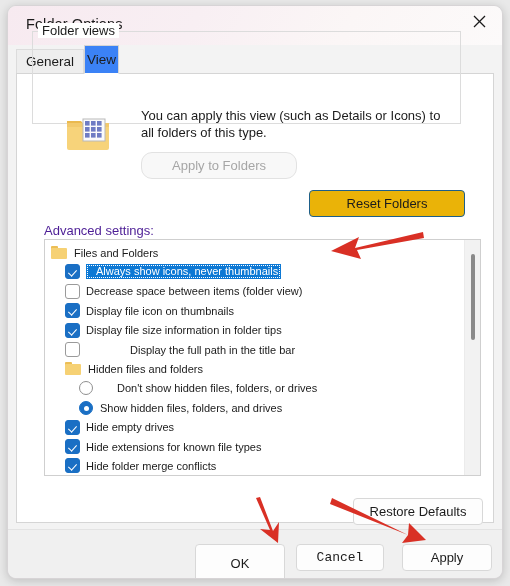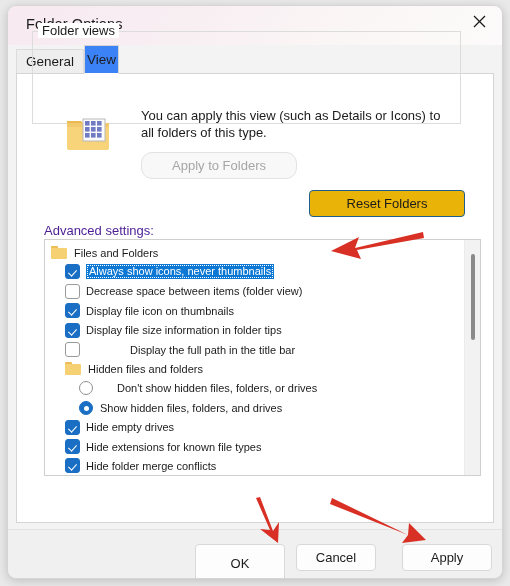--- a/index.html
+++ b/index.html
@@ -153,21 +153,21 @@
   .row .lbl { font-size: 11px; color: #1b1b1b; }
 
   .row.group-row .lbl { padding-left: 4px; }
   .row.group-row { padding-left: 8px; }
 
   .row.selected .lbl {
     color: #ffffff;
     background: #0c78d4;
     outline: 1px dotted #ffffff;
     outline-offset: -2px;
-    padding: 1px 3px 2px 3px;
+    padding: 1px 3px 2px 10px;
     text-align: center;
   }
 
   
   .mini-folder { width: 16px; height: 13px; position: relative; margin-right: 3px; flex: none; }
   .mini-folder .tab-b { position: absolute; left: 0; top: 0; width: 7px; height: 3px; background: #ecbe55; border-radius: 1px 1px 0 0; }
   .mini-folder .body-b { position: absolute; left: 0; top: 2px; width: 16px; height: 11px; background: #f6d174; border-radius: 1px; }
 
   
   .cb { width: 15px; height: 15px; border-radius: 3px; box-sizing: border-box; margin-right: 6px; flex: none; position: relative; }
@@ -207,21 +207,21 @@
   
   .footer {
     position: absolute; left: 0; bottom: 0;
     width: 100%; height: 48px;
     background: #f0f0f0;
     border-top: 1px solid #e3e3e3;
     border-bottom-left-radius: 8px;
     border-bottom-right-radius: 8px;
   }
   .btn-ok     { left: 187px; top: 538px; width: 90px; height: 38px; }
-  .btn-cancel { left: 288px; top: 538px; width: 80px; height: 27px; }
+  .btn-cancel { left: 288px; top: 538px; width: 88px; height: 27px; font-family: Liberation Mono, monospace; }
   .btn-apply  { left: 394px; top: 538px; width: 90px; height: 27px; }
 
   
   .anno { position: absolute; pointer-events: none; }
   #arrow-list { left: 329px; top: 228px; }
   #arrow-ok { left: 252px; top: 495px; }
   #arrow-apply { left: 330px; top: 495px; }
 </style>
 </head>
 <body>
@@ -330,20 +330,21 @@
             <span class="cb on"></span>
             <span class="lbl">Hide folder merge conflicts</span>
           </div>
           <div class="row" style="top: 235.8px; padding-left: 20px;"></div>
         </div>
       <div class="scrollbar">
         <div class="scroll-thumb"></div>
       </div>
     </div>
 
+    <div class="btn btn-restore">Restore Defaults</div>
 
     <div class="footer"></div>
     <div class="btn btn-ok">OK</div>
     <div class="btn btn-cancel">Cancel</div>
     <div class="btn btn-apply">Apply</div>
   </div>
 
   <svg class="anno" id="arrow-list" width="96" height="36" viewBox="0 0 96 36">
     <path d="M94 4 L26 20 L30 9 L2 23 L32 31 L28 22 L95 10 Z" fill="#d93025"></path>
   </svg>

